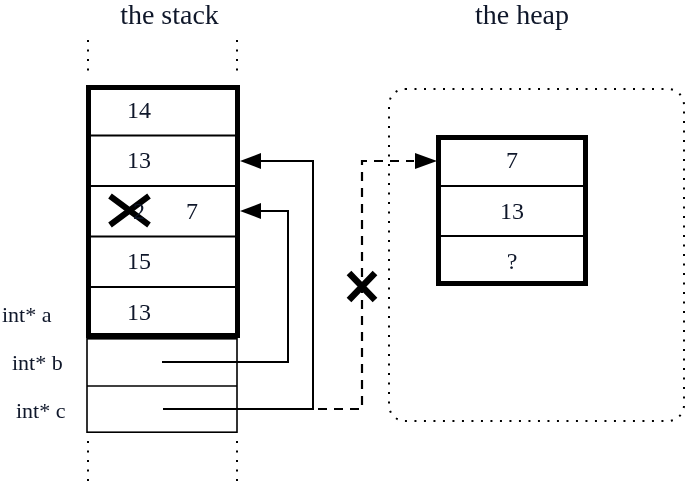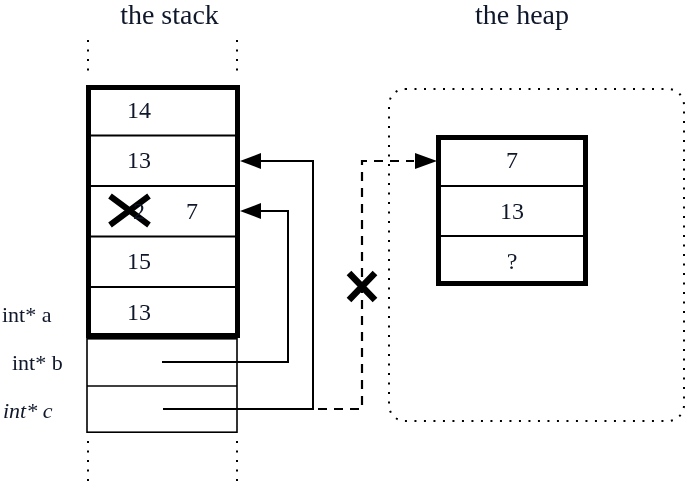--- a/index.html
+++ b/index.html
@@ -75,15 +75,15 @@
   <div class="t num" style="left:167px; top:194px; width:50px;">7</div>
   <div class="t num" style="left:89px; top:244px; width:100px;">15</div>
   <div class="t num" style="left:89px; top:295px; width:100px;">13</div>
 
   <div class="t num" style="left:462px; top:143px; width:100px;">7</div>
   <div class="t num" style="left:462px; top:194px; width:100px;">13</div>
   <div class="t num" style="left:462px; top:244px; width:100px;">?</div>
 
   <div class="t var" style="left:2px; top:300px; width:80px;">int* a</div>
   <div class="t var" style="left:12px; top:348px; width:80px;">int* b</div>
-  <div class="t var" style="left:3px; top:396px; width:80px;font-style:italic;">int* c</div>
+  <div class="t var" style="left:16px; top:396px; width:80px;">int* c</div>
 
 </div>
 
 </body></html>

